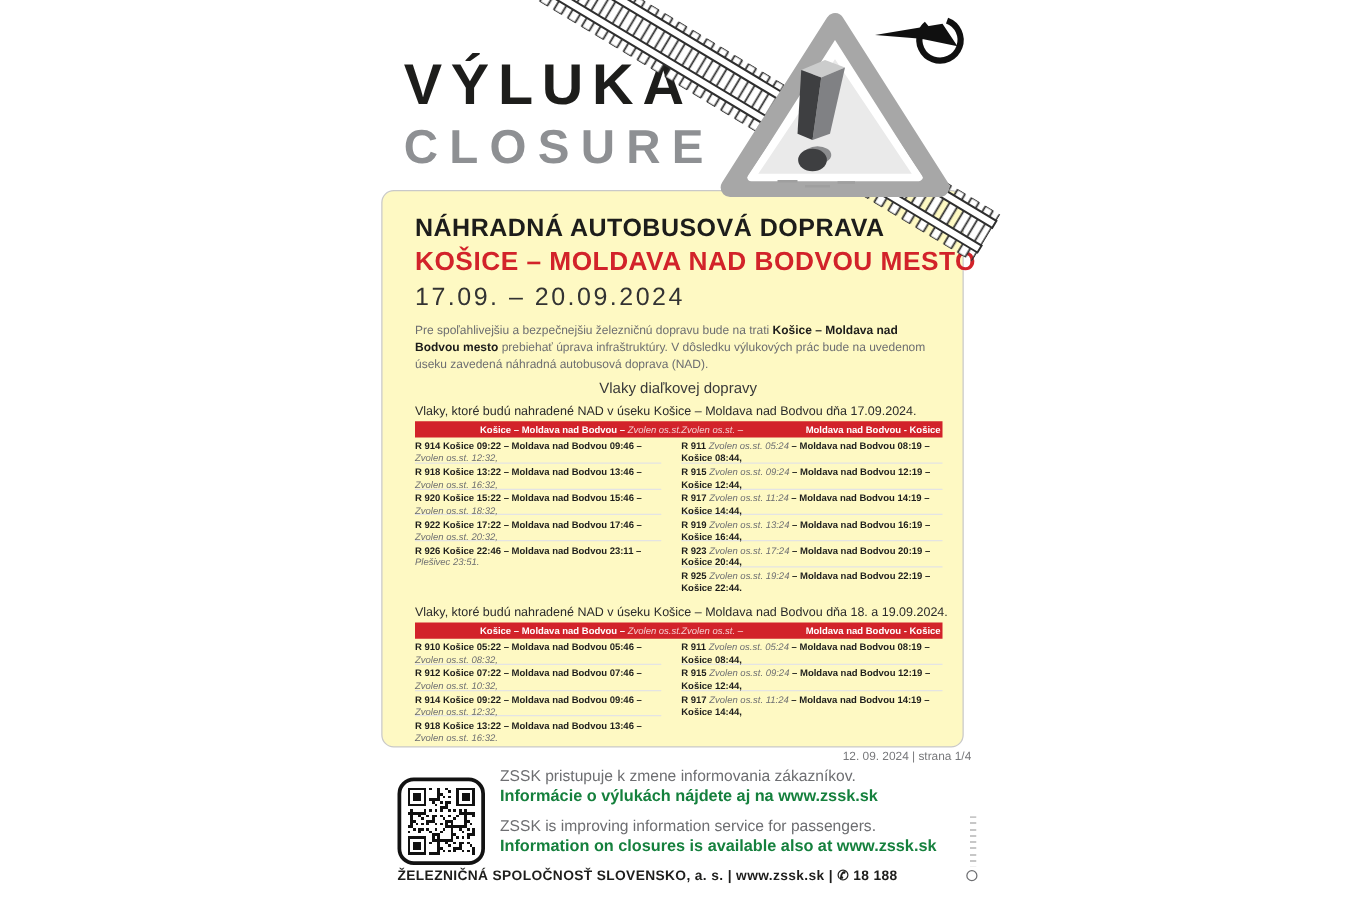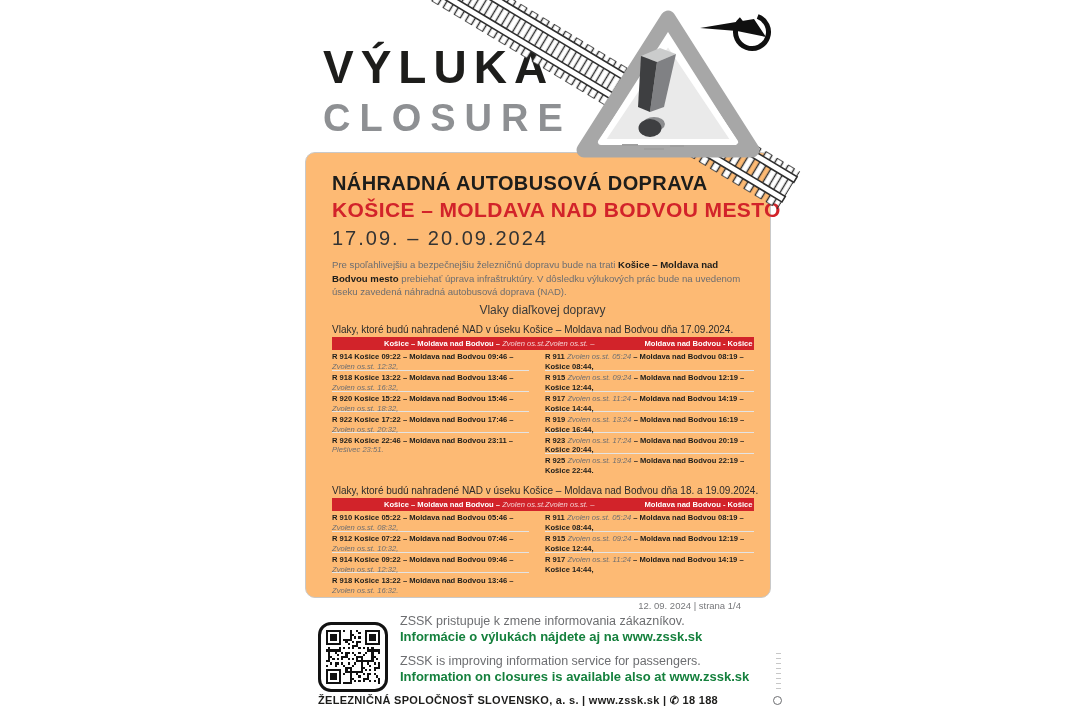--- a/index.html
+++ b/index.html
@@ -15,21 +15,21 @@
   }
   .brand-closure {
     position:absolute; left:323px; top:97px;
     font-size:38px; font-weight:700; letter-spacing:9px; color:#8e9093;
   }
   .art { position:absolute; left:0; top:0; z-index:4; pointer-events:none; }
 
   
   .box {
     position:absolute; left:305px; top:152px; width:466px; height:446px;
-    background:#fdba74; border:1.5px solid #c9c9c9; border-radius:10px;
+    background:#fef9c3; border:1.5px solid #c9c9c9; border-radius:10px;
     box-sizing:border-box; z-index:1;
   }
   .box-inner { position:absolute; left:26px; top:0; width:421px; height:100%; }
   .nad-title   { position:absolute; left:0; top:19px;  font-size:20px; font-weight:700; letter-spacing:.4px; color:#1d1d1b; white-space:nowrap; }
   .route-title { position:absolute; left:0; top:45px;  font-size:21px; font-weight:700; letter-spacing:.4px; color:#d2232a; white-space:nowrap; }
   .date-range  { position:absolute; left:0; top:74px;  font-size:20px; font-weight:500; letter-spacing:2px; color:#333333; white-space:nowrap; }
   .intro {
     position:absolute; left:0; top:105px; width:424px;
     font-size:9.6px; line-height:1.42; color:#6d6e71;
   }
@@ -55,21 +55,21 @@
   }
   .rows1 { top:197px; } .rows2 { top:358px; }
   .tcol { width:50%; box-sizing:border-box; }
   .tcol.l { padding-right:14px; } .tcol.r { padding-left:2px; }
   .trow { height:20.8px; box-sizing:border-box; padding-top:2.4px; border-bottom:1px solid #e4e4e4; }
   .trow.last { border-bottom:none; }
   .rb { font-weight:700; color:#1d1d1b; }
   .ri { font-style:italic; font-weight:400; color:#6d6e71; }
 
   .page-info {
-    position:absolute; left:416px; top:600px; width:325px; text-align:right;
+    position:absolute; left:452px; top:600px; width:325px; text-align:right;
     font-size:9.5px; color:#77787b; z-index:2;
   }
 
   
   .qr-wrap {
     position:absolute; left:318px; top:622px; width:54px; height:54px;
     border:3px solid #121212; border-radius:13px; padding:5px; background:#fff;
   }
   .foot-lines { position:absolute; left:400px; top:614px; }
   .fl-gray { font-size:12.5px; color:#6d6e71; margin:0 0 1px 0; }

